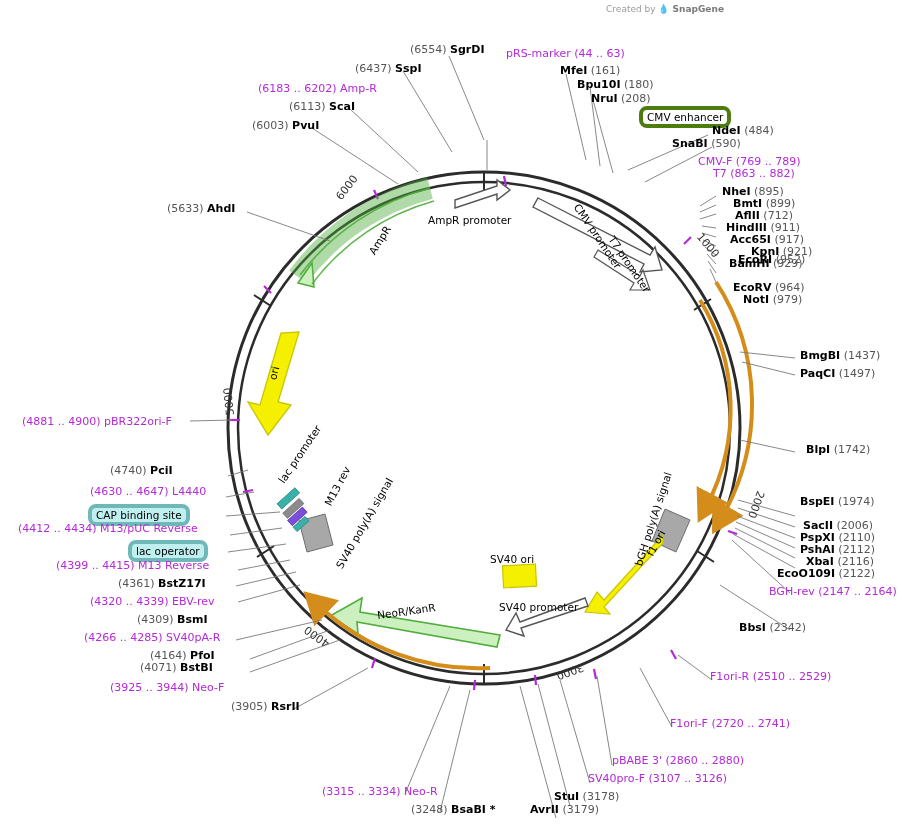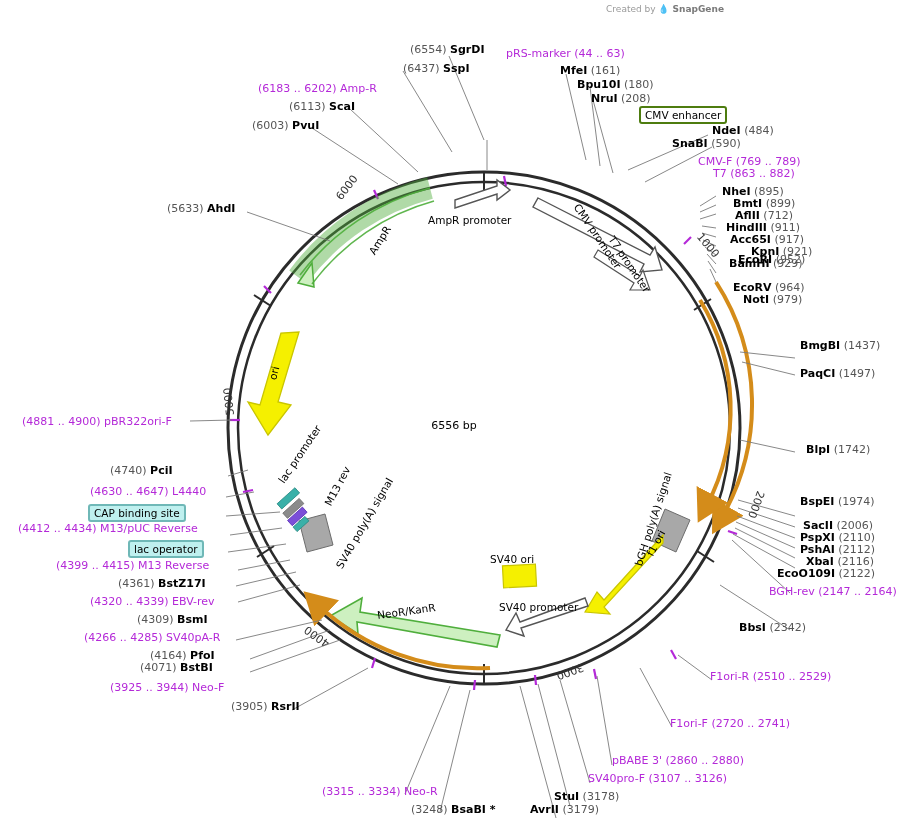--- a/index.html
+++ b/index.html
@@ -21,21 +21,21 @@
     position:absolute;left:0;top:403px;width:908px;text-align:center;
     font-size:13px;font-weight:bold;color:#000;
   }
   .plasmid-bp{
     position:absolute;left:0;top:419px;width:908px;text-align:center;
     font-size:11px;color:#000;
   }
 
   .tag{
     position:absolute;font-size:10.5px;color:#000;background:#ffffff;
-    border:2px solid #4d7c0f;border-radius:3px;padding:1px 4px;
+    border:4px solid #4d7c0f;border-radius:8px;padding:1px 4px;
   }
   .tag.cyan{background:#bff0ef;border-color:#6fb8b7;}
 
   .credit{
     position:absolute;right:8px;top:4px;font-size:9px;color:#9a9a9a;
   }
   .credit b{color:#7a7a7a;font-weight:bold;}
   .credit .drop{color:#29a3dd;}
 
   .feat-label{position:absolute;font-size:10.5px;color:#000;white-space:nowrap;}
@@ -184,21 +184,20 @@
       <line x1="190" y1="421" x2="232" y2="420"></line>
     </g>
   </svg>
 
   <div class="credit">
     <span>Created by</span>
     <span class="drop">💧</span>
     <b>SnapGene</b>
   </div>
 
-  <div class="plasmid-bp">6556 bp</div>
 
   <div class="lbl" style="left:333px;top:181px;transform:rotate(-52deg);color:#333;">6000</div>
   <div class="lbl" style="left:694px;top:239px;transform:rotate(50deg);color:#333;">1000</div>
   <div class="lbl" style="left:742px;top:498px;transform:rotate(110deg);color:#333;">2000</div>
   <div class="lbl" style="left:556px;top:665px;transform:rotate(160deg);color:#333;">3000</div>
   <div class="lbl" style="left:303px;top:630px;transform:rotate(-145deg);color:#333;">4000</div>
   <div class="lbl" style="left:215px;top:395px;transform:rotate(-96deg);color:#333;">5000</div>
 
   <div class="feat-label" style="left:364px;top:234px;transform:rotate(-58deg);">AmpR</div>
   <div class="feat-label" style="left:428px;top:214px;">AmpR promoter</div>
@@ -219,21 +218,21 @@
   <div class="tag cyan" style="left:128px;top:540px;">lac operator</div>
 
   <div class="lbl" style="left:410px;top:43px;">
     <span class="pos">(6554)</span>
     <span class="en">SgrDI</span>
   </div>
   <div class="lbl purple" style="left:506px;top:47px;">
     <span>pRS-marker</span>
     <span class="rng">(44 .. 63)</span>
   </div>
-  <div class="lbl" style="left:355px;top:62px;margin-left:48px;">
+  <div class="lbl" style="left:355px;top:62px;">
     <span class="pos">(6437)</span>
     <span class="en">SspI</span>
   </div>
   <div class="lbl" style="left:560px;top:64px;">
     <span class="en">MfeI</span>
     <span class="pos">(161)</span>
   </div>
   <div class="lbl" style="left:258px;top:82px;">
     <span class="pos purple" style="color:#b429d8">(6183 .. 6202)</span>
     <span class="purple" style="color:#b429d8">Amp-R</span>
@@ -309,21 +308,21 @@
   </div>
   <div class="lbl" style="left:733px;top:281px;">
     <span class="en">EcoRV</span>
     <span class="pos">(964)</span>
   </div>
   <div class="lbl" style="left:743px;top:293px;">
     <span class="en">NotI</span>
     <span class="pos">(979)</span>
   </div>
 
-  <div class="lbl" style="left:800px;top:339px;">
+  <div class="lbl" style="left:800px;top:349px;">
     <span class="en">BmgBI</span>
     <span class="pos">(1437)</span>
   </div>
   <div class="lbl" style="left:800px;top:367px;">
     <span class="en">PaqCI</span>
     <span class="pos">(1497)</span>
   </div>
   <div class="lbl" style="left:806px;top:443px;">
     <span class="en">BlpI</span>
     <span class="pos">(1742)</span>

